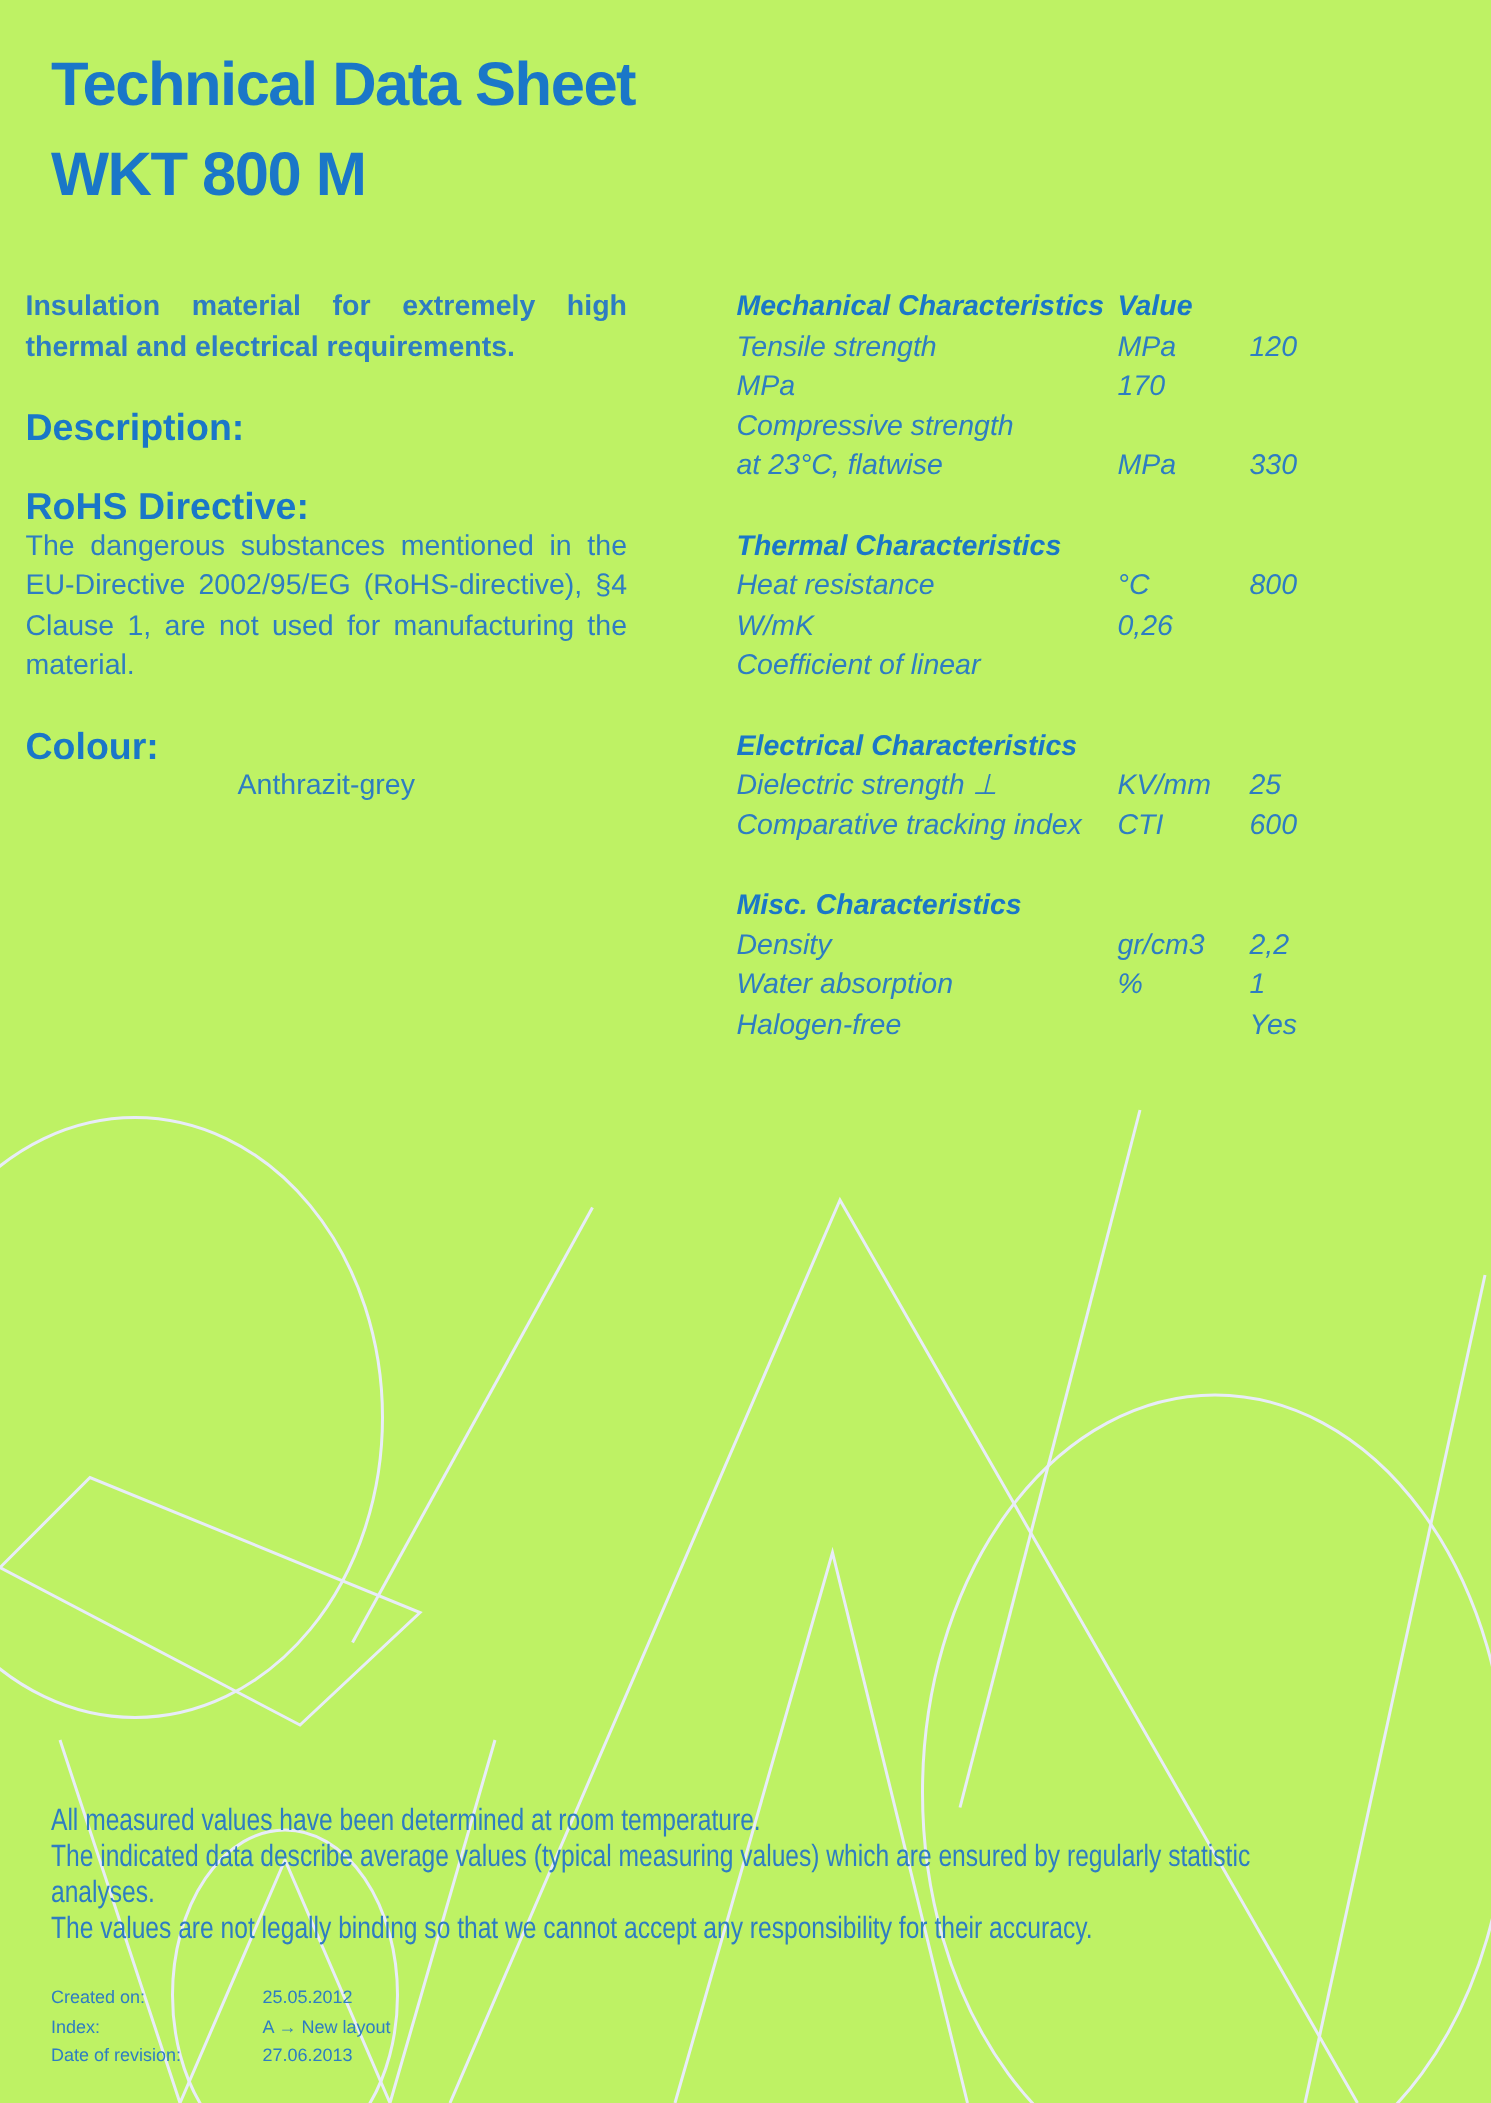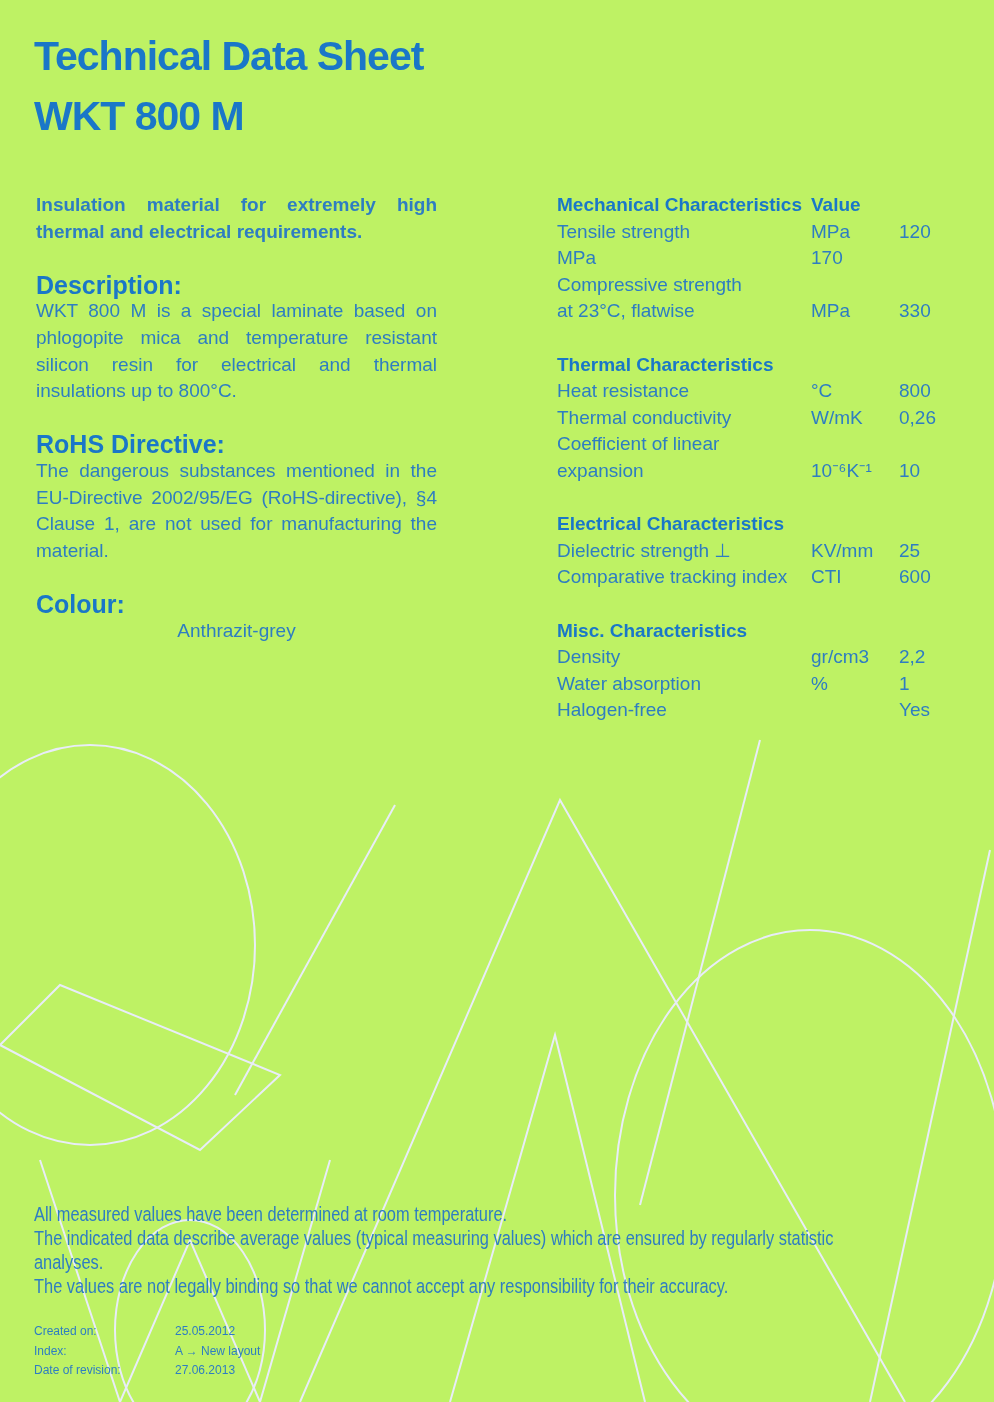--- a/index.html
+++ b/index.html
@@ -11,28 +11,28 @@
   html,body{background:#ffffff;}
   body{font-family:"Liberation Sans", sans-serif;}
   .page{position:relative;width:994px;height:1402px;background:#bef264;overflow:hidden;}
   .wm-svg{position:absolute;inset:0;z-index:0;}
   .wm{stroke:var(--watermark-line,#e8ecf8);fill:none;stroke-width:2;}
   .content{position:relative;z-index:1;}
 
   .header{position:absolute;left:34px;top:26px;}
   .title-line{font-size:41px;line-height:60px;font-weight:bold;letter-spacing:-1px;color:var(--brand-blue,#1a77c8);}
 
-  .columns{position:absolute;left:36px;top:192px;width:926px;display:grid;grid-template-columns:401px 1fr;column-gap:120px;}
+  .columns{position:absolute;left:17px;top:192px;width:926px;display:grid;grid-template-columns:401px 1fr;column-gap:73px;}
   .col-left{font-size:19px;line-height:26.6px;color:var(--text-blue,#2e7dc2);}
   .col-left .intro{font-weight:bold;text-align:justify;}
   .col-left h3{font-size:25px;line-height:26.6px;font-weight:bold;color:var(--brand-blue,#1a77c8);margin-top:26.6px;}
   .col-left p.body{text-align:justify;}
   .col-left p.plain{text-align:center;}
 
-  .col-right{font-size:19px;line-height:26.6px;color:var(--text-blue,#2e7dc2);}
+  .col-right{font-size:19px;line-height:26.6px;color:var(--text-blue,#2e7dc2);font-style:italic;}
   .char-table{margin:0;}
   .char-table + .char-table{margin-top:26.6px;}
   .tbl-head{display:grid;grid-template-columns:254px 1fr;font-weight:bold;color:var(--brand-blue,#1a77c8);}
   .tbl-row{display:grid;grid-template-columns:254px 88px 1fr;}
   .tbl-row .cell{white-space:nowrap;}
 
   .disclaimer{position:absolute;left:34px;top:1202px;font-size:20.5px;line-height:24px;color:var(--text-blue,#2e7dc2);transform:scaleX(0.8);transform-origin:left top;white-space:nowrap;}
   .meta{position:absolute;left:34px;top:1322px;font-size:12px;line-height:19.5px;color:var(--text-blue,#2e7dc2);}
   .meta-row{display:grid;grid-template-columns:141px auto;}
 </style>
@@ -60,21 +60,20 @@
       <div class="title-line">Technical Data Sheet</div>
       <div class="title-line">WKT 800 M</div>
     </header>
 
     <div class="columns">
 
       <div class="col-left">
         <p class="intro">Insulation material for extremely high thermal and electrical requirements.</p>
 
         <h3>Description:</h3>
-        <p class="body">WKT 800 M is a special laminate based on phlogopite mica and temperature resistant silicon resin for electrical and thermal insulations up to  800°C.</p>
 
         <h3>RoHS Directive:</h3>
         <p class="body">The dangerous substances mentioned in the EU-Directive 2002/95/EG (RoHS-directive), §4 Clause 1, are not used for manufacturing the material.</p>
 
         <h3>Colour:</h3>
         <p class="plain">Anthrazit-grey</p>
       </div>
 
       <div class="col-right">
 
@@ -108,33 +107,27 @@
           <div class="tbl-head">
             <span>Thermal Characteristics</span>
             <span></span>
           </div>
           <div class="tbl-row">
             <span class="cell">Heat resistance</span>
             <span class="cell">°C</span>
             <span class="cell">800</span>
           </div>
           <div class="tbl-row">
-            <span class="cell">Thermal conductivity</span>
             <span class="cell">W/mK</span>
             <span class="cell">0,26</span>
           </div>
           <div class="tbl-row">
             <span class="cell">Coefficient of linear</span>
             <span class="cell"></span>
             <span class="cell"></span>
-          </div>
-          <div class="tbl-row">
-            <span class="cell">expansion</span>
-            <span class="cell">10⁻⁶K⁻¹</span>
-            <span class="cell">10</span>
           </div>
         </div>
 
         <div class="char-table">
           <div class="tbl-head">
             <span>Electrical Characteristics</span>
             <span></span>
           </div>
           <div class="tbl-row">
             <span class="cell">Dielectric strength ⊥</span>

